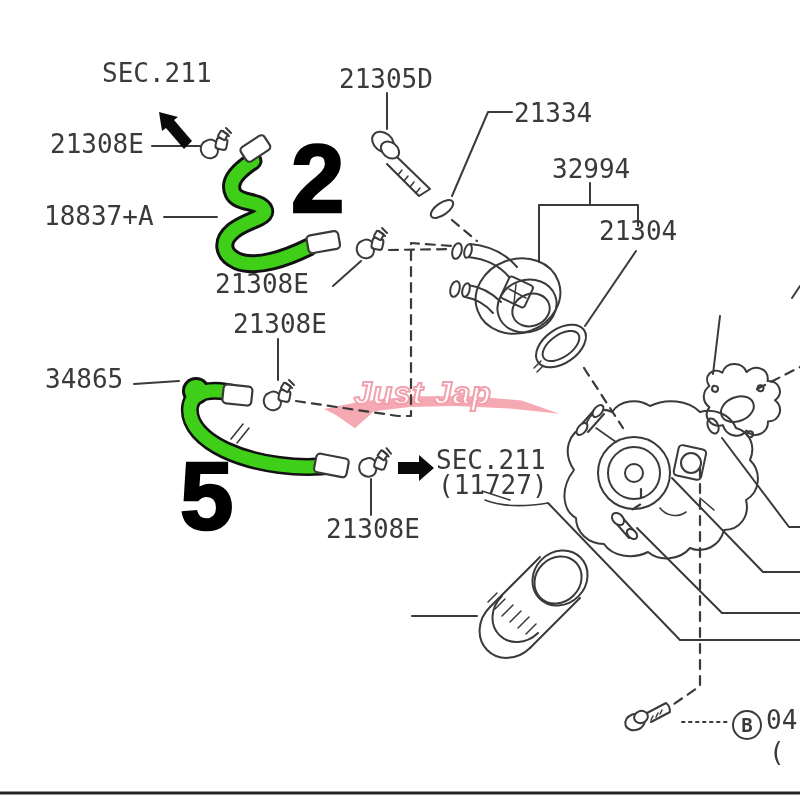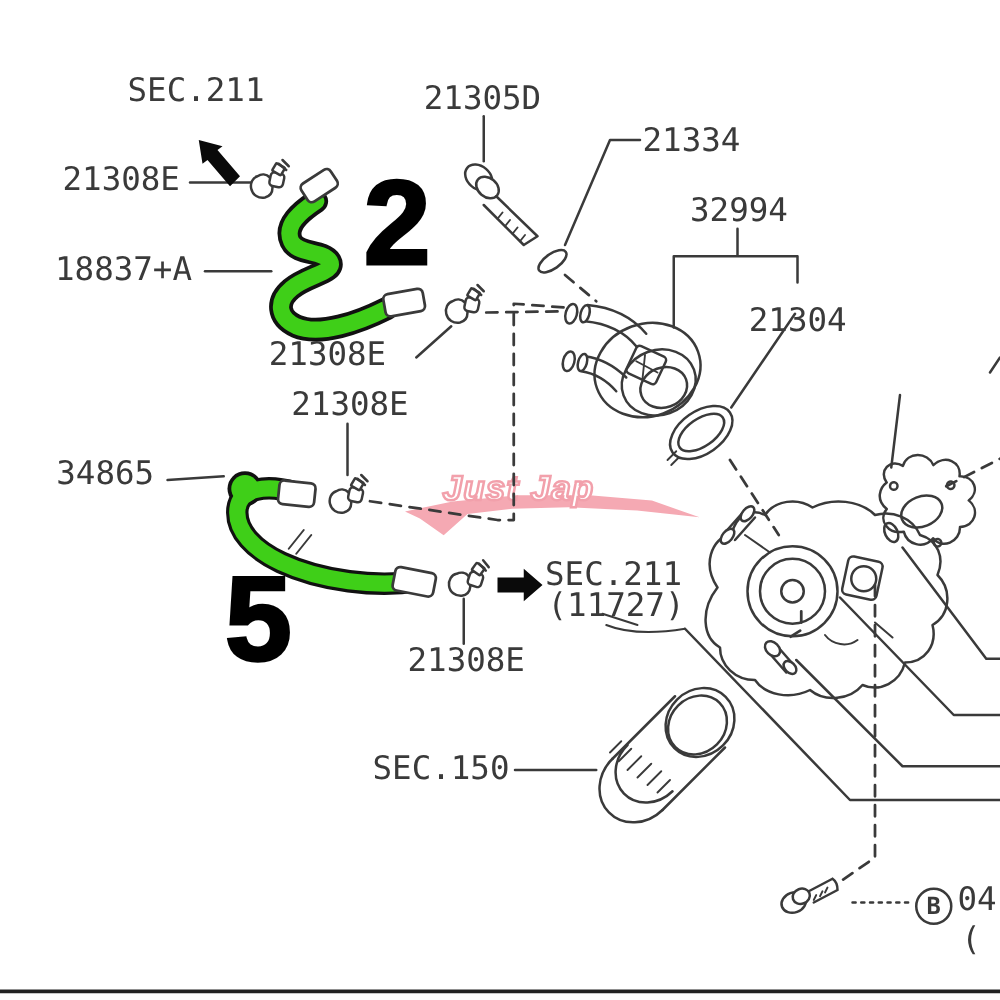--- a/index.html
+++ b/index.html
@@ -10,21 +10,21 @@
        font-size:96px;line-height:1;color:#000;-webkit-text-stroke:2.5px #000;z-index:3;}
   .badge{position:absolute;width:30px;height:30px;border:2.5px solid #3a3a3a;border-radius:50%;
          box-sizing:border-box;font-size:19px;font-weight:bold;display:flex;align-items:center;
          justify-content:center;z-index:3;}
   svg.art{position:absolute;left:0;top:0;z-index:2;}
   .watermark{position:absolute;left:322px;top:378px;width:244px;height:54px;z-index:1;}
   .swoosh{position:absolute;left:2px;top:16px;width:238px;height:36px;background:#f5a9b3;
           clip-path:polygon(0% 42%,16% 20%,38% 6%,62% 6%,83% 18%,99% 55%,78% 40%,55% 33%,
                             36% 36%,21% 48%,13% 95%,5% 58%);}
   .wm-text{position:absolute;left:32px;top:-3px;font-family:"Liberation Sans",sans-serif;
-           font-style:italic;font-weight:bold;font-size:28px;letter-spacing:1px;color:#fff;
+           font-style:italic;font-weight:bold;font-size:32px;letter-spacing:1px;color:#fff;
            -webkit-text-stroke:2px #f2a0ab;white-space:nowrap;}
 </style>
 </head>
 <body>
 
 <div class="stage">
 
   <div class="watermark">
     <div class="swoosh"></div>
     <span class="wm-text">Just Jap</span>
@@ -188,25 +188,24 @@
   </svg>
 
   <div class="lbl" style="left:102px;top:60px">SEC.211</div>
   <div class="lbl" style="left:50px;top:131px">21308E</div>
   <div class="lbl" style="left:44px;top:203px">18837+A</div>
   <div class="qty" style="left:291px;top:131px">2</div>
   <div class="lbl" style="left:215px;top:271px">21308E</div>
   <div class="lbl" style="left:339px;top:66px">21305D</div>
   <div class="lbl" style="left:514px;top:100px">21334</div>
   <div class="lbl" style="left:552px;top:156px">32994</div>
-  <div class="lbl" style="left:599px;top:244px">21304</div>
+  <div class="lbl" style="left:599px;top:218px">21304</div>
   <div class="lbl" style="left:233px;top:311px">21308E</div>
   <div class="lbl" style="left:45px;top:366px">34865</div>
   <div class="qty" style="left:180px;top:448px">5</div>
   <div class="lbl" style="left:436px;top:447px">SEC.211</div>
   <div class="lbl" style="left:438px;top:472px">(11727)</div>
   <div class="lbl" style="left:326px;top:516px">21308E</div>
-  <div class="lbl" style="left:298px;top:602px">SEC.150</div>
   <div class="badge" style="left:732px;top:710px">B</div>
   <div class="lbl" style="left:766px;top:707px">04</div>
   <div class="lbl" style="left:769px;top:739px">( 4</div>
 
 </div>
 
 </body></html>

